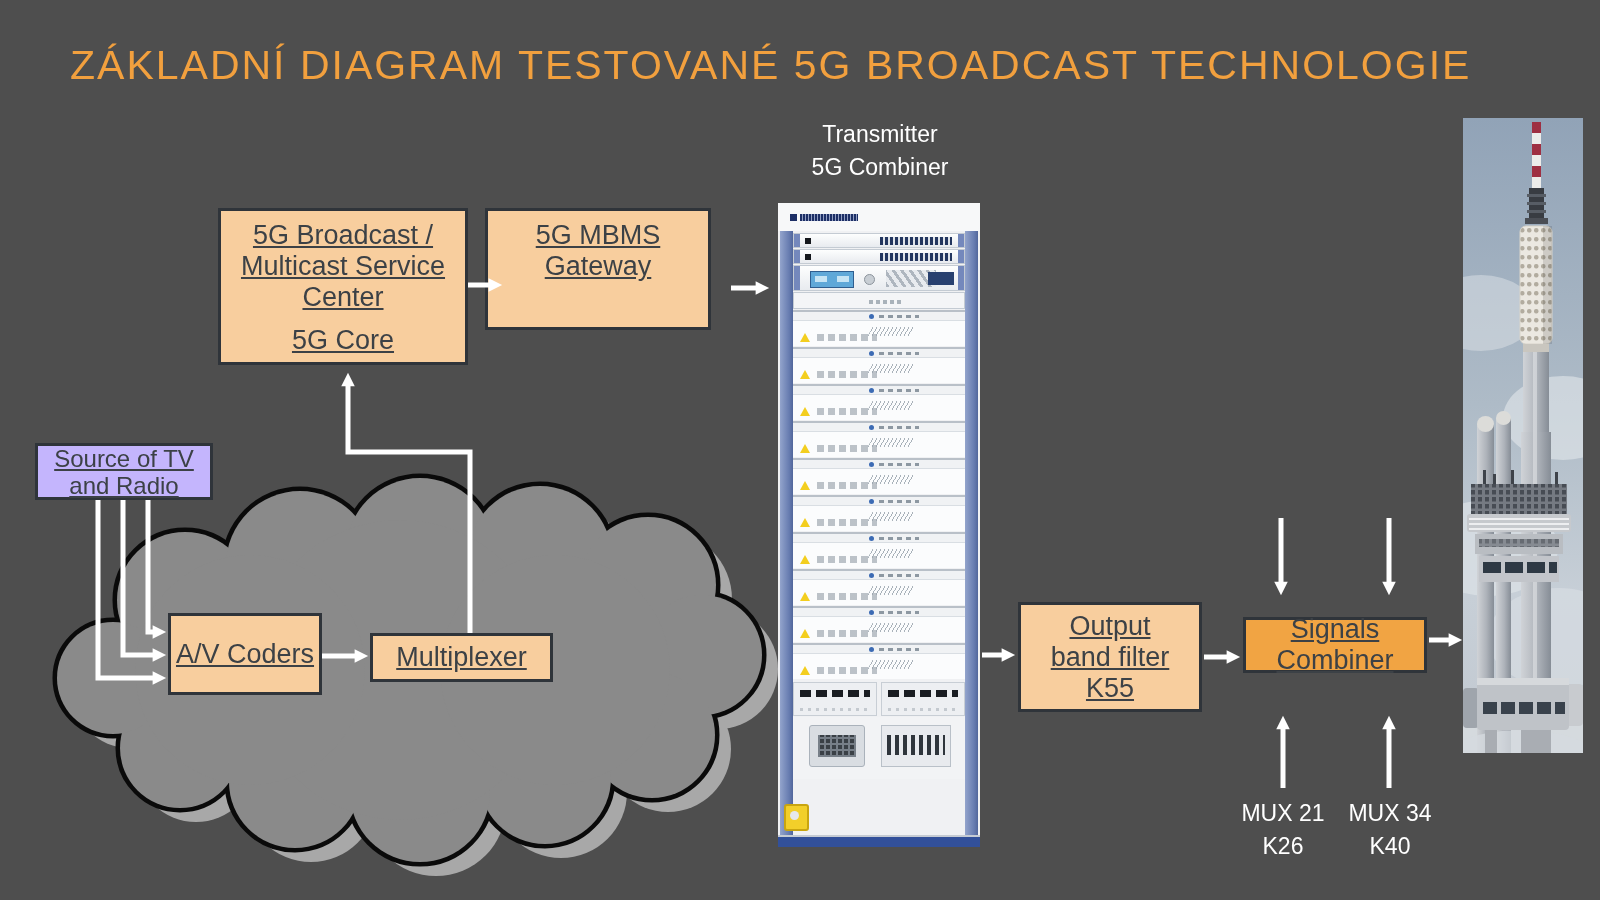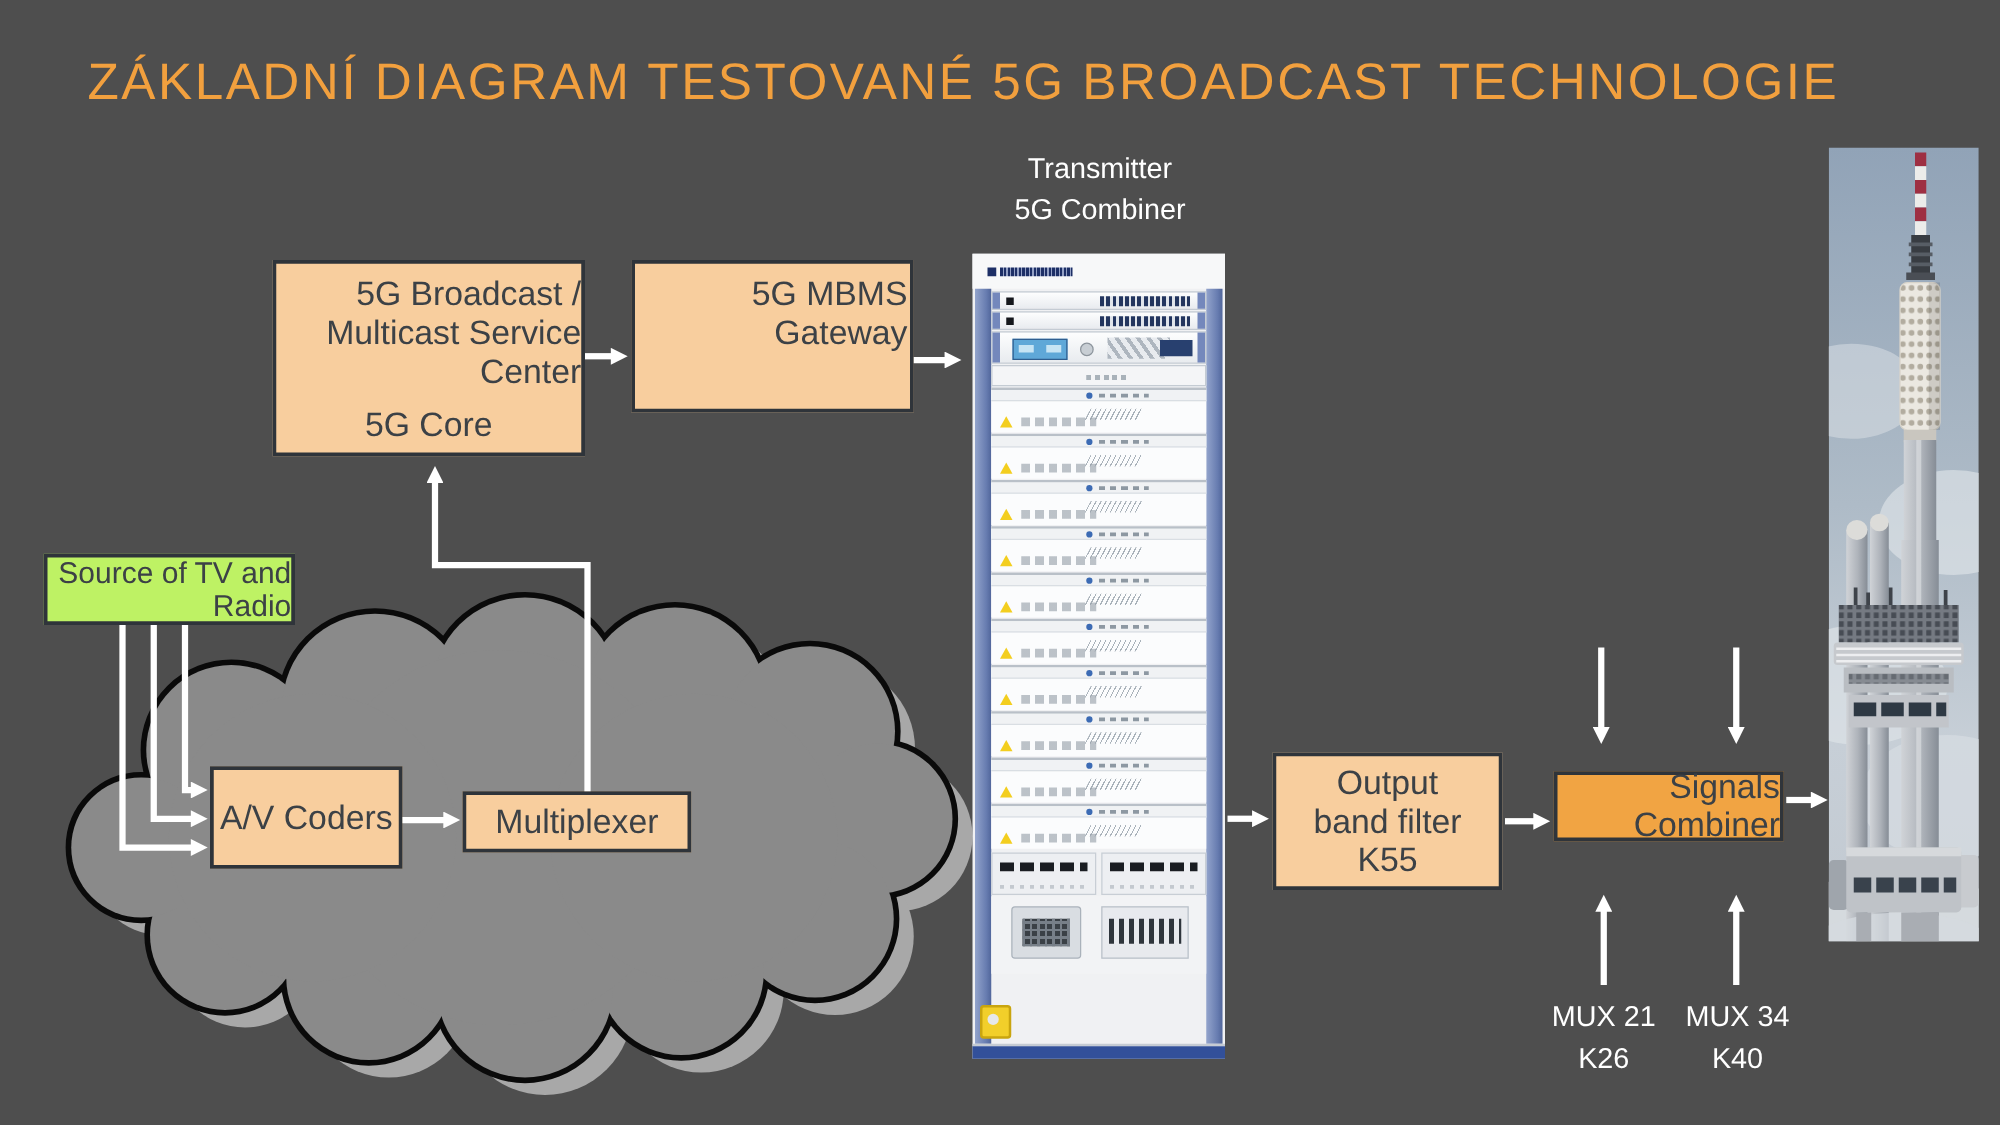--- a/index.html
+++ b/index.html
@@ -1,30 +1,30 @@
 <!DOCTYPE html>
 <html><head>
 <meta charset="utf-8">
 <style>
   html,body{margin:0;padding:0;background:#333;}
   .stage{position:relative;width:1600px;height:900px;background:#4E4E4E;overflow:hidden;
          font-family:"Liberation Sans",sans-serif;}
   .title{position:absolute;left:70px;top:42px;font-size:41px;letter-spacing:2px;
          color:#F2A03E;font-weight:500;white-space:nowrap;}
   
-  .box{position:absolute;border:3px solid #2F343A;color:#3C4146;text-align:right;
+  .box{position:absolute;border:3px solid #2F343A;color:#3C4146;text-align:center;
        font-size:27px;line-height:31px;display:flex;flex-direction:column;
-       align-items:center;justify-content:center;box-sizing:border-box;}
+       align-items:center;justify-content:center;box-sizing:border-box;text-decoration:underline;}
   .box.light{background:#F8CE9E;}
   .box.dark{background:#F1A443;}
   .box .ln{display:block;}
   #box-msc{left:218px;top:208px;width:250px;height:157px;justify-content:flex-start;padding-top:9px;}
   #box-msc .p2{margin-top:12px;}
-  #box-gw{left:505px;top:208px;width:226px;height:122px;justify-content:flex-start;padding:9px 2px 0 2px;}
-  #box-src{left:35px;top:443px;width:201px;height:57px;font-size:24px;line-height:27px;background:#bef264;}
+  #box-gw{left:485px;top:208px;width:226px;height:122px;justify-content:flex-start;padding:9px 2px 0 2px;}
+  #box-src{left:35px;top:443px;width:178px;height:57px;font-size:24px;line-height:27px;background:#c4b5fd;}
   #box-av{left:168px;top:613px;width:154px;height:82px;}
   #box-mux{left:370px;top:633px;width:183px;height:49px;}
   #box-filter{left:1018px;top:602px;width:184px;height:110px;}
   #box-comb{left:1243px;top:617px;width:184px;height:56px;}
   
   .lbl{position:absolute;color:#FFF;font-size:23px;line-height:33px;text-align:center;}
   #lbl-tx{left:770px;top:118px;width:220px;}
   #lbl-rs12{left:1203px;top:446px;width:150px;}
   #lbl-mux23{left:1306px;top:446px;width:150px;}
   #lbl-mux21{left:1208px;top:797px;width:150px;}

